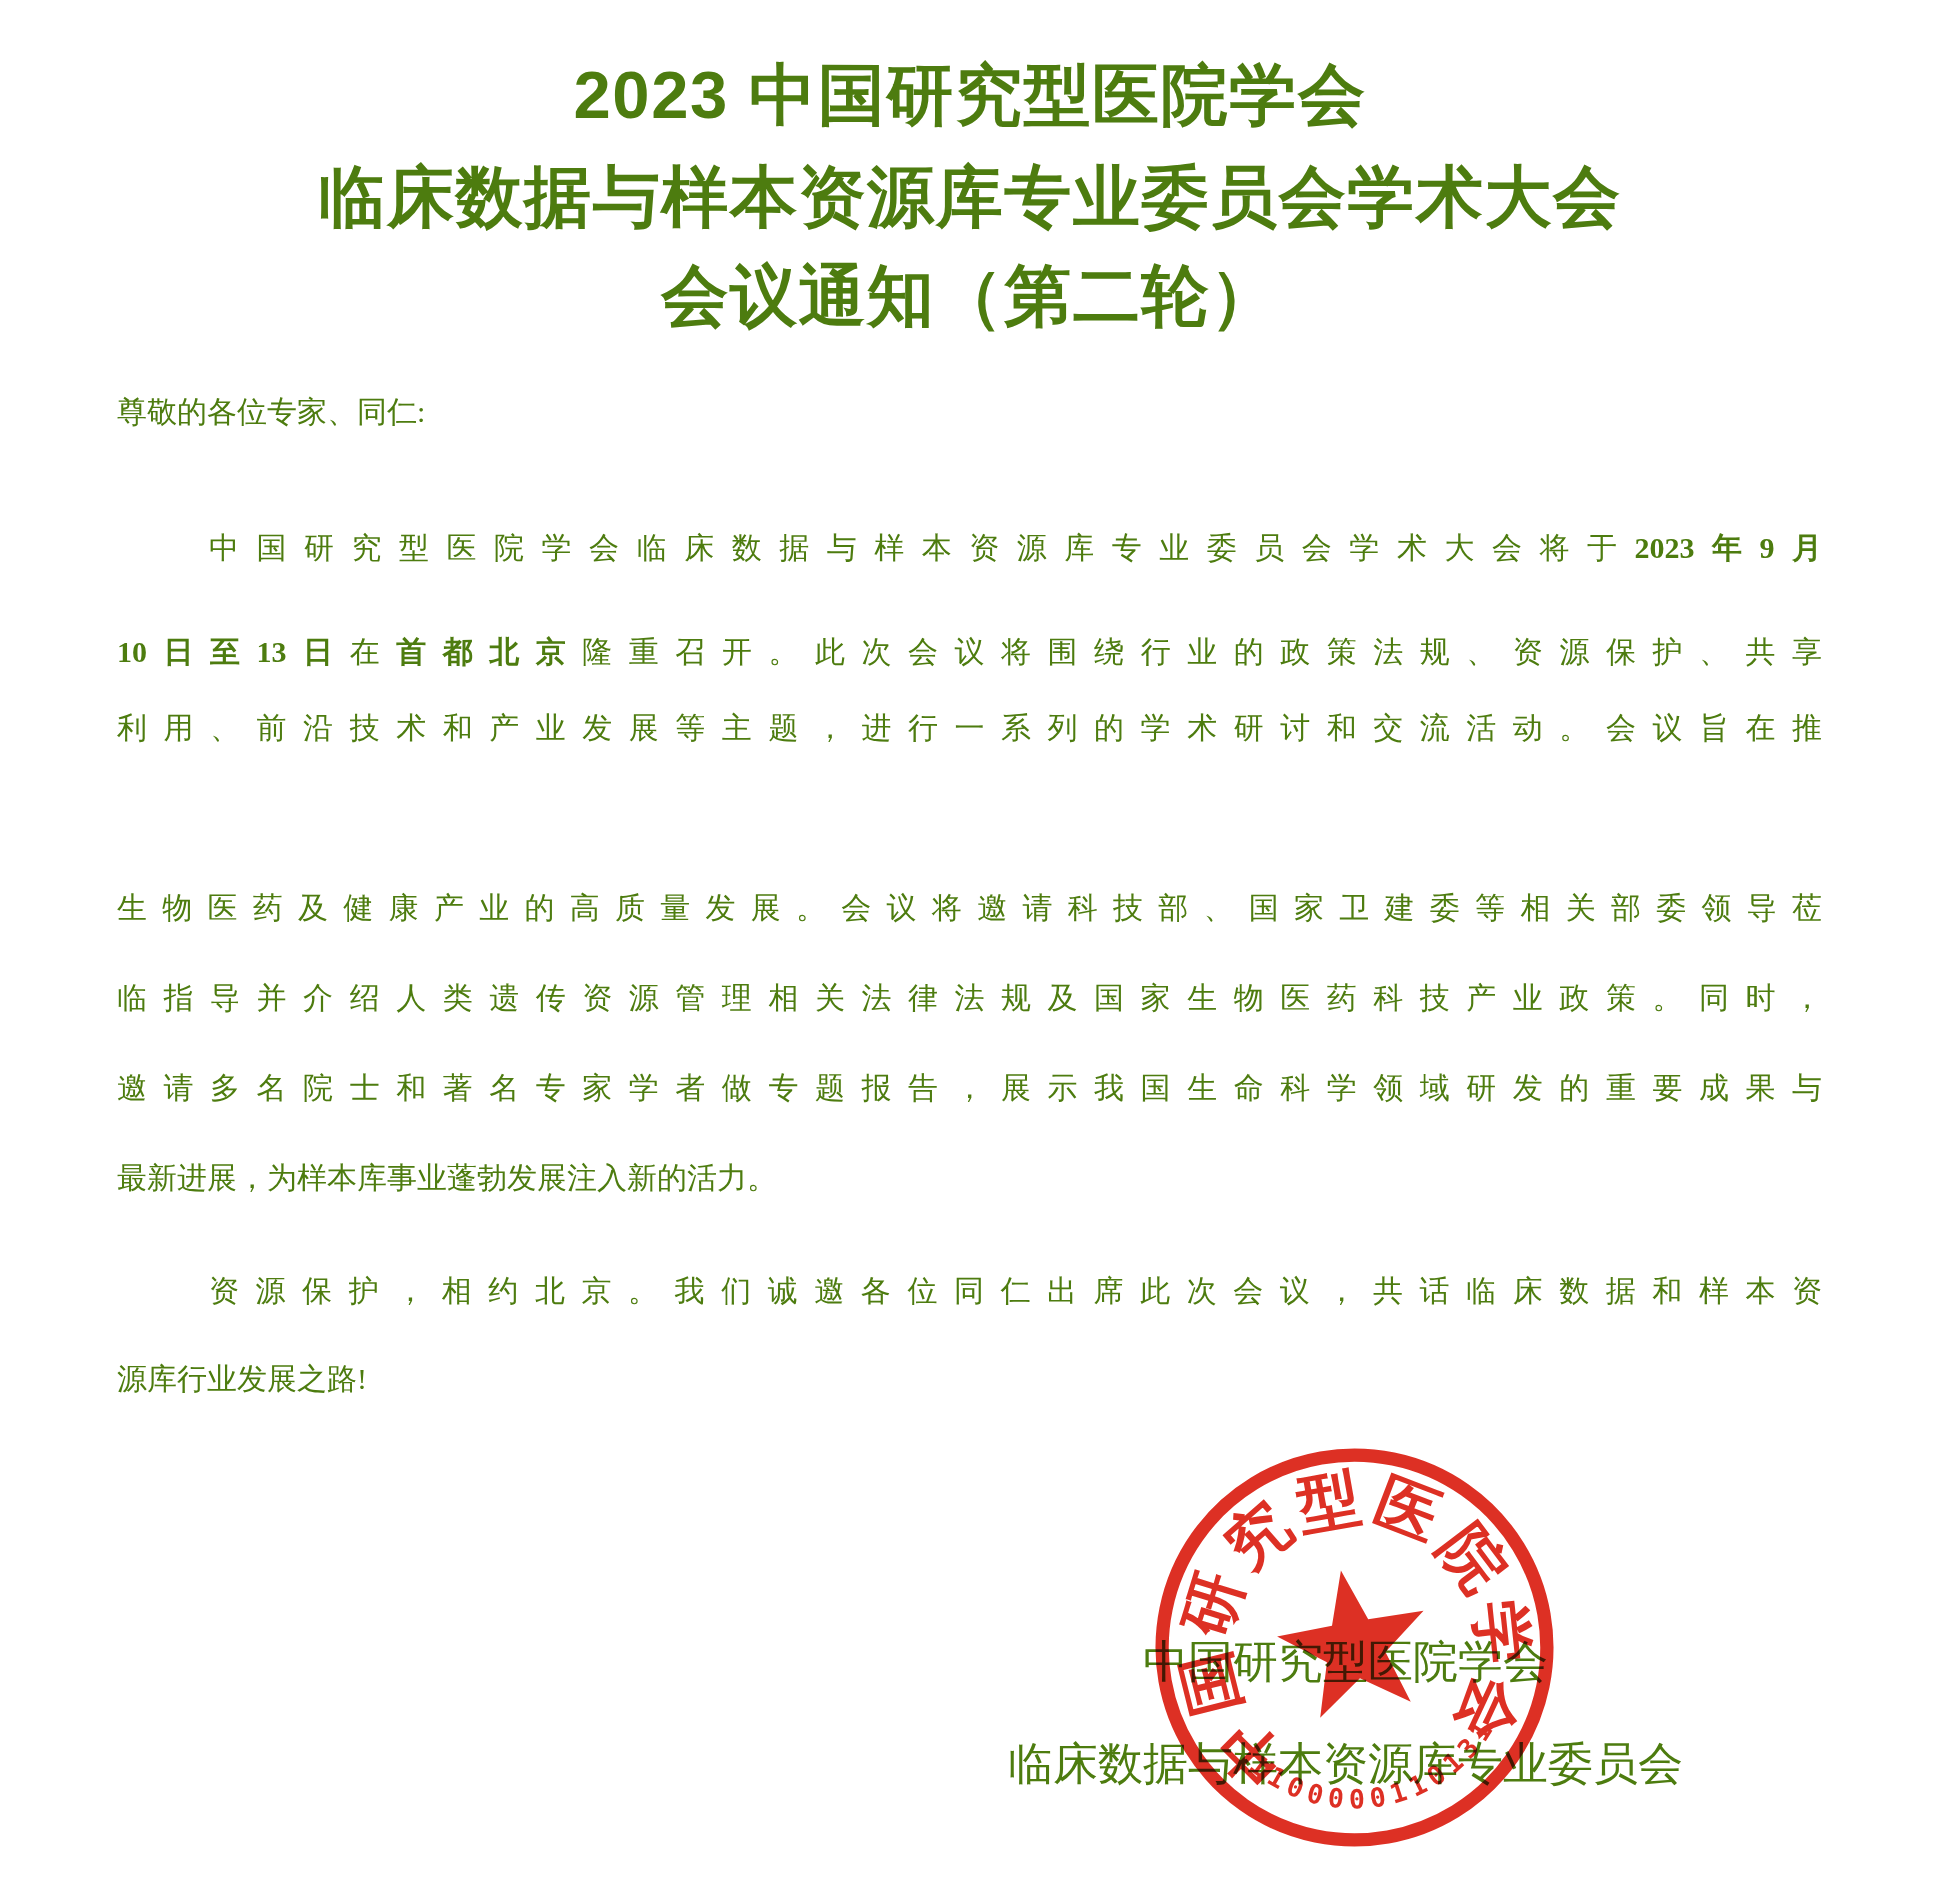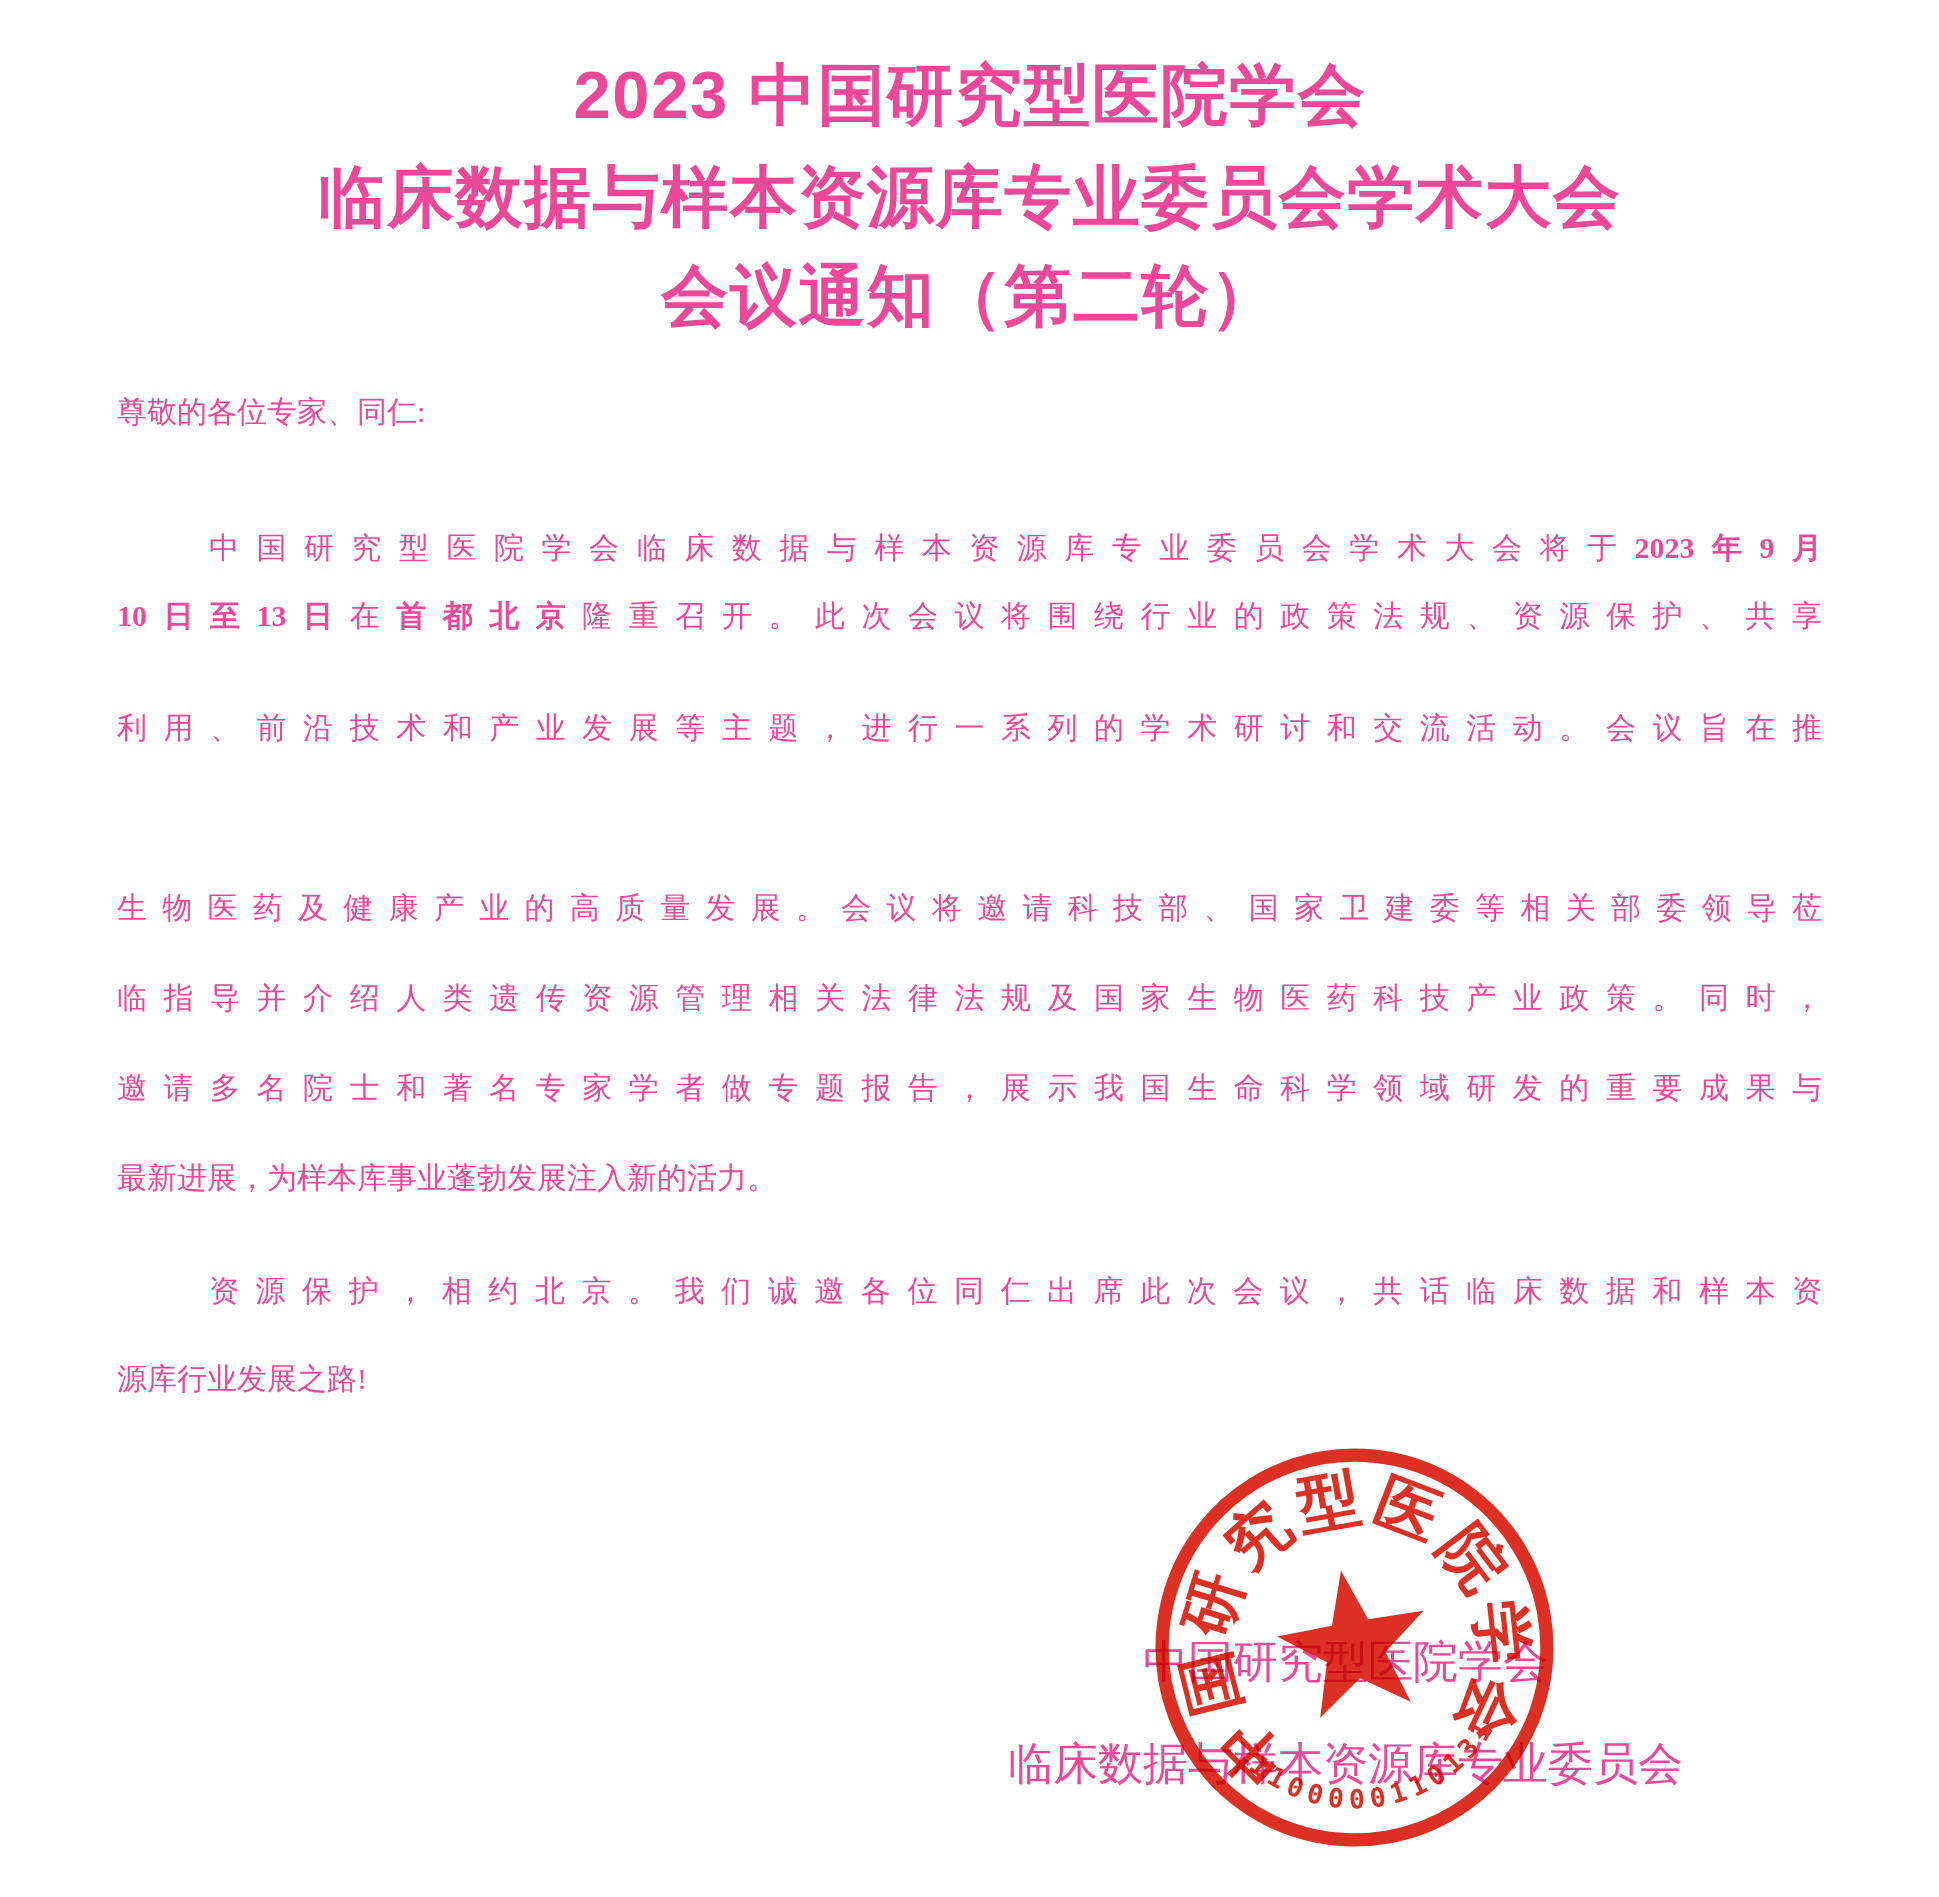--- a/index.html
+++ b/index.html
@@ -1,17 +1,17 @@
 <!DOCTYPE html>
 <html style="font-size:12.5px"><head>
 <meta charset="utf-8">
 <style>
   html,body{margin:0;padding:0;background:#ffffff;}
   .page{position:relative;width:1940px;height:1898px;background:#ffffff;overflow:hidden;
-        font-family:"Liberation Serif","DejaVu Serif",serif;color:#ec4899;}
+        font-family:"Liberation Serif","DejaVu Serif",serif;color:#4d7c0f;}
   .tline{position:absolute;left:0;width:1940px;text-align:center;
          font-family:"Liberation Sans","DejaVu Sans",sans-serif;
          font-weight:bold;font-size:67px;line-height:86px;letter-spacing:1.6px;white-space:nowrap;}
   .bline{position:absolute;left:117px;width:1705px;font-size:30px;line-height:63px;white-space:nowrap;}
   .just{white-space:normal;text-align:justify;text-align-last:justify;}
   .indent{text-indent:92px;}
   .b{font-weight:bold;}
   .sig{position:absolute;left:845px;width:1001px;text-align:center;font-size:45px;line-height:63px;white-space:nowrap;}
   .seal{position:absolute;left:1116px;top:1409px;width:477px;height:477px;
         transform:rotate(-10deg);opacity:.95;mix-blend-mode:multiply;}
@@ -24,21 +24,21 @@
 
 <div class="page">
 
   <div class="tline" style="top:52px">2023 中国研究型医院学会</div>
   <div class="tline" style="top:154px">临床数据与样本资源库专业委员会学术大会</div>
   <div class="tline" style="top:253px">会议通知（第二轮）</div>
 
   <div class="bline" style="top:380px">尊敬的各位专家、同仁:</div>
 
   <div class="bline just indent" style="top:516px"><span>中国研究型医院学会临床数据与样本资源库专业委员会学术大会将于</span><span class="b">2023年9月</span></div>
-  <div class="bline just" style="top:584px"><span class="b">10日至13日</span><span>在</span><span class="b">首都北京</span><span>隆重召开。此次会议将围绕行业的政策法规、资源保护、共享</span></div>
+  <div class="bline just" style="top:620px"><span class="b">10日至13日</span><span>在</span><span class="b">首都北京</span><span>隆重召开。此次会议将围绕行业的政策法规、资源保护、共享</span></div>
   <div class="bline just" style="top:696px">利用、前沿技术和产业发展等主题，进行一系列的学术研讨和交流活动。会议旨在推</div>
   <div class="bline just" style="top:876px">生物医药及健康产业的高质量发展。会议将邀请科技部、国家卫建委等相关部委领导莅</div>
   <div class="bline just" style="top:966px">临指导并介绍人类遗传资源管理相关法律法规及国家生物医药科技产业政策。同时，</div>
   <div class="bline just" style="top:1056px">邀请多名院士和著名专家学者做专题报告，展示我国生命科学领域研发的重要成果与</div>
   <div class="bline" style="top:1146px">最新进展，为样本库事业蓬勃发展注入新的活力。</div>
 
   <div class="bline just indent" style="top:1259px">资源保护，相约北京。我们诚邀各位同仁出席此次会议，共话临床数据和样本资</div>
   <div class="bline" style="top:1347px">源库行业发展之路!</div>
 
   <div class="sig" style="top:1631px">中国研究型医院学会</div>

